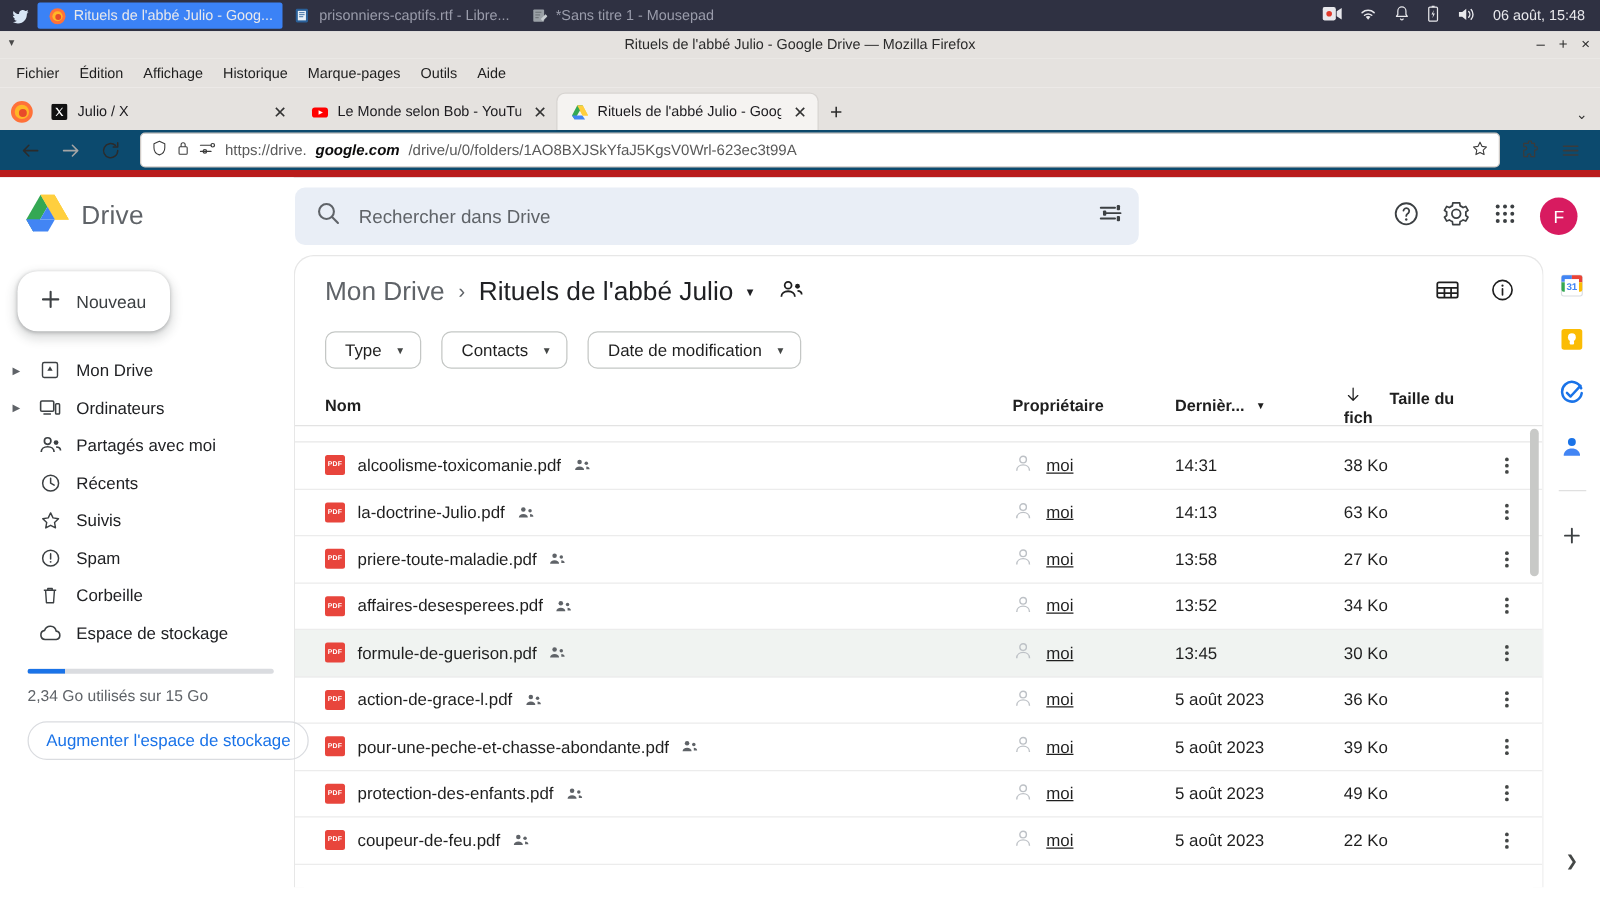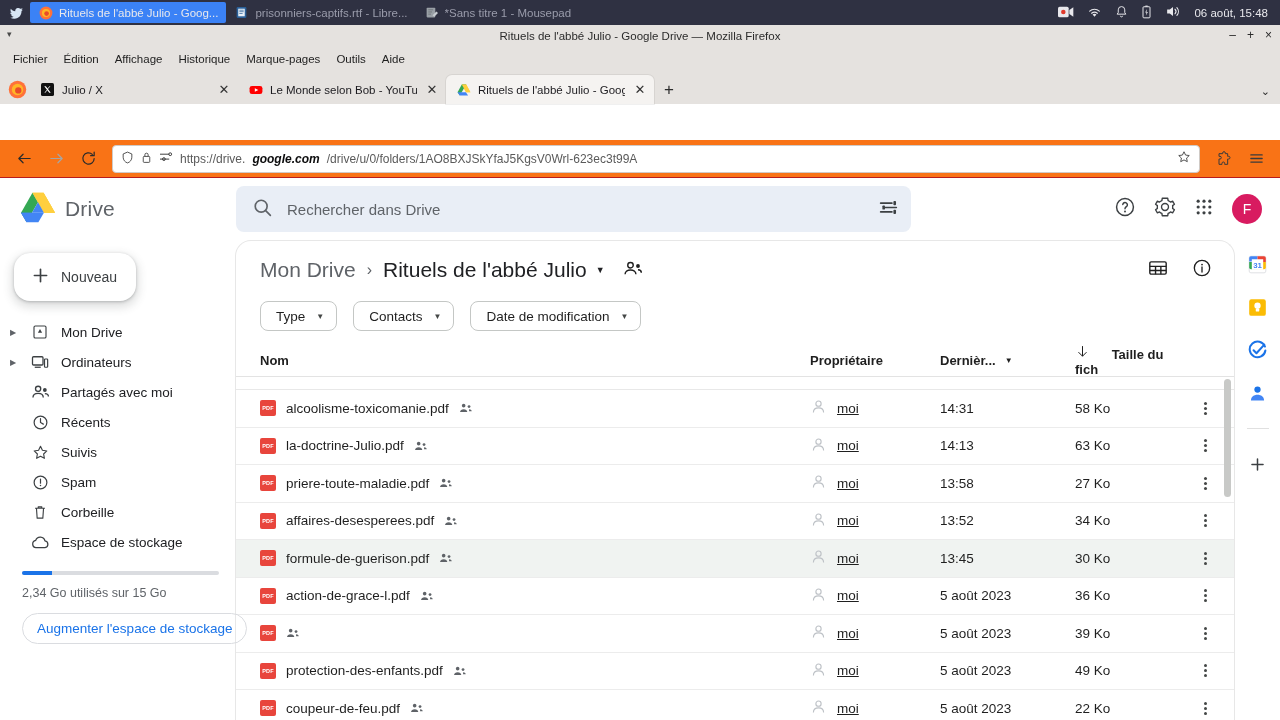--- a/index.html
+++ b/index.html
@@ -80,24 +80,23 @@
   }
   .ff-tab.sel { background: #f5f3f1; box-shadow: 0 0 0 1px rgba(0,0,0,.06); }
   .ff-tab .fav { width: 15px; height: 15px; flex: 0 0 auto; display:flex;align-items:center;justify-content:center;}
   .ff-tab .ttl { flex: 1 1 auto; overflow: hidden; white-space: nowrap; text-overflow: clip; }
   .ff-tab .xbtn { width: 16px; text-align: center; color: #333; font-size: 13px; flex:0 0 auto;}
   .ff-newtab { width: 30px; height: 29px; display: flex; align-items: center; justify-content: center;
     font-size: 17px; color: #2b2b2b; }
   .ff-listall { position: absolute; right: 10px; bottom: 6px; color: #2b2b2b; font-size: 11px; }
 
   #ff-navbar {
-    height: 38px; background: #f97316;
+    height: 38px; background: #0c4a6e;
     display: flex; align-items: center; gap: 0; padding: 0 8px;
-    border-bottom: 1px solid #b91c1c;
-    margin-top: 36px;
+    border-bottom: 6px solid #b91c1c;
   }
   .nav-btn { width: 32px; height: 30px; display:flex; align-items:center; justify-content:center;
     color: #2b2b2b; }
   .nav-btn.dim { color: #9b9b9b; }
   #urlbar {
     flex: 1 1 auto; height: 28px; margin: 0 8px;
     background: #fff; border: 1px solid #cfcac6; border-radius: 4px;
     display: flex; align-items: center; gap: 7px; padding: 0 8px;
     font-size: 12px; color: #5a5a5a;
   }
@@ -725,21 +724,21 @@
           <span class="col-owner owner-cell">
             <span>
               <svg width="17" height="17" viewBox="0 0 24 24">
                   <circle cx="12" cy="8" r="3.7" fill="none" stroke="#bdc1c6" stroke-width="1.6"></circle>
                   <path d="M4.8 20.5c0-4 3.2-6.5 7.2-6.5s7.2 2.5 7.2 6.5" fill="none" stroke="#bdc1c6" stroke-width="1.6"></path>
                 </svg>
             </span>
             <span>moi</span>
           </span>
           <span class="col-date">14:31</span>
-          <span class="col-size">58 Ko</span>
+          <span class="col-size">38 Ko</span>
           <span class="col-kebab kebab">
               <i></i>
               <i></i>
               <i></i>
             </span>
         </div>
 
         <div class="row">
           <span class="col-name fname">
             <span class="pdf-ico">PDF</span>
@@ -891,20 +890,21 @@
           <span class="col-kebab kebab">
               <i></i>
               <i></i>
               <i></i>
             </span>
         </div>
 
         <div class="row">
           <span class="col-name fname">
             <span class="pdf-ico">PDF</span>
+            <span>pour-une-peche-et-chasse-abondante.pdf</span>
             <span class="shared-ico">
               <svg width="14" height="12" viewBox="0 0 24 20">
                   <circle cx="8" cy="6" r="3.1" fill="#5f6368"></circle>
                   <path d="M1.8 17c0-3.1 2.8-5 6.2-5s6.2 1.9 6.2 5z" fill="#5f6368"></path>
                   <circle cx="17.2" cy="7.5" r="2.4" fill="#5f6368"></circle>
                   <path d="M17.2 12c2.6 0 4.6 1.5 4.6 3.7h-4.6z" fill="#5f6368"></path>
                 </svg>
             </span>
           </span>
           <span class="col-owner owner-cell">

